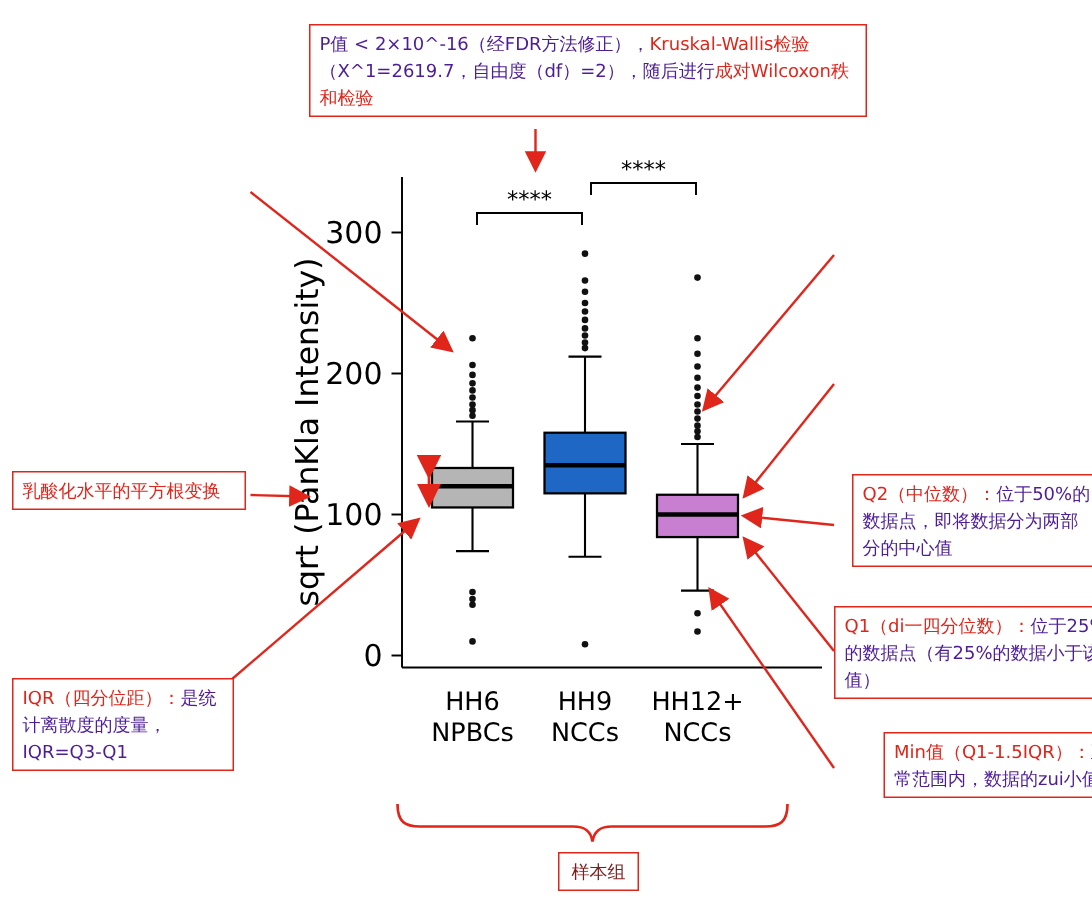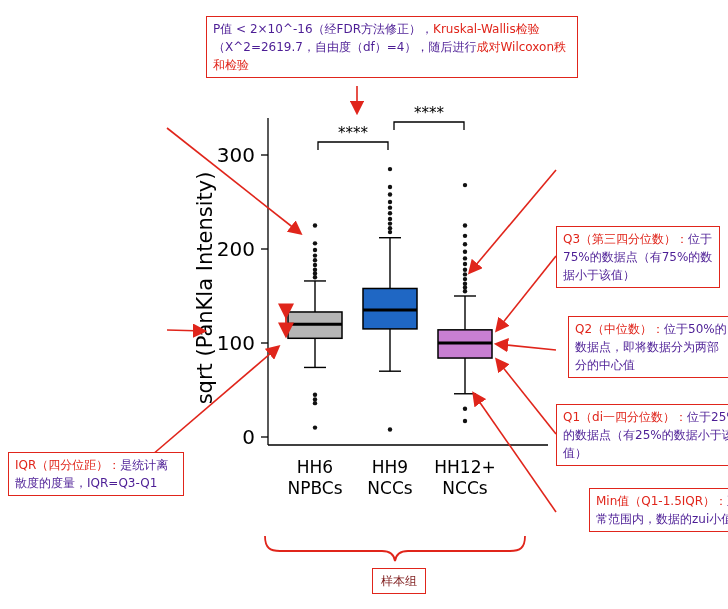--- a/index.html
+++ b/index.html
@@ -11,21 +11,21 @@
   .note{
     position:absolute;background:#ffffff;border:1px solid #e0251b;
     font-size:12px;line-height:1.5;padding:3px 6px;color:#1a1a1a;z-index:5;
     box-sizing:border-box;
   }
   .note .red{color:#e0251b;margin-top:46px;}
   .note .blk{color:#4c1d95;}
   .stat-box{left:206px;top:16px;width:372px;}
   .outlier-box{left:8px;top:88px;width:156px;}
   .sqrt-box{left:8px;top:314px;width:156px;}
-  .iqr-box{left:8px;top:452px;width:176px;}
+  .iqr-box{left:8px;top:452px;width:148px;}
   .max-box{left:556px;top:138px;width:164px;}
   .q3-box{left:556px;top:226px;width:164px;}
   .q2-box{left:568px;top:316px;width:168px;}
   .q1-box{left:556px;top:404px;width:200px;}
   .min-box{left:589px;top:488px;width:164px;}
   .sample-box{left:372px;top:568px;width:54px;text-align:center;color:#7f1d1d;}
   #chart-svg{z-index:1;}
   #arrows-svg{z-index:3;pointer-events:none;}
 </style>
 </head>
@@ -127,33 +127,33 @@
     <line x1="286" y1="316" x2="286" y2="335" stroke="#e0251b" stroke-width="1.8" marker-start="url(#ah)" marker-end="url(#ah)"></line>
     <line x1="556" y1="170" x2="470" y2="272" stroke="#e0251b" stroke-width="1.6" marker-end="url(#ah)"></line>
     <line x1="556" y1="256" x2="497" y2="330" stroke="#e0251b" stroke-width="1.6" marker-end="url(#ah)"></line>
     <line x1="556" y1="350" x2="497" y2="344" stroke="#e0251b" stroke-width="1.6" marker-end="url(#ah)"></line>
     <line x1="556" y1="434" x2="497" y2="360" stroke="#e0251b" stroke-width="1.6" marker-end="url(#ah)"></line>
     <line x1="556" y1="512" x2="474" y2="394" stroke="#e0251b" stroke-width="1.6" marker-end="url(#ah)"></line>
     <path d="M265,536 C265,548 270,551 280,551 L382,551 C390,551 394,554 395,561 C396,554 400,551 408,551 L510,551 C520,551 525,548 525,536" fill="none" stroke="#e0251b" stroke-width="1.8"></path>
   </svg>
 
   <div class="note stat-box">
-    <span class="blk">P值 &lt; 2×10^-16（经FDR方法修正），</span><span class="red">Kruskal-Wallis检验</span><span class="blk">（X^2=2619.7，自由度（df）=4），随后进行</span><span class="red">成对Wilcoxon秩和检验</span>
+    <span class="blk">P值 &lt; 2×10^-16（经FDR方法修正），</span><span class="red">Kruskal-Wallis检验</span><span class="blk">（X^1=2619.7，自由度（df）=2），随后进行</span><span class="red">成对Wilcoxon秩和检验</span>
   </div>
 
 
+  <div class="note sqrt-box">
+    <span class="red">乳酸化水平的平方根变换</span>
+  </div>
 
   <div class="note iqr-box">
     <span class="red">IQR（四分位距）：</span><span class="blk">是统计离散度的度量，IQR=Q3-Q1</span>
   </div>
 
 
-  <div class="note q3-box">
-    <span class="red">Q3（第三四分位数）：</span><span class="blk">位于75%的数据点（有75%的数据小于该值）</span>
-  </div>
 
   <div class="note q2-box">
     <span class="red">Q2（中位数）：</span><span class="blk">位于50%的数据点，即将数据分为两部分的中心值</span>
   </div>
 
   <div class="note q1-box">
     <span class="red">Q1（di一四分位数）：</span><span class="blk">位于25%的数据点（有25%的数据小于该值）</span>
   </div>
 
   <div class="note min-box">

